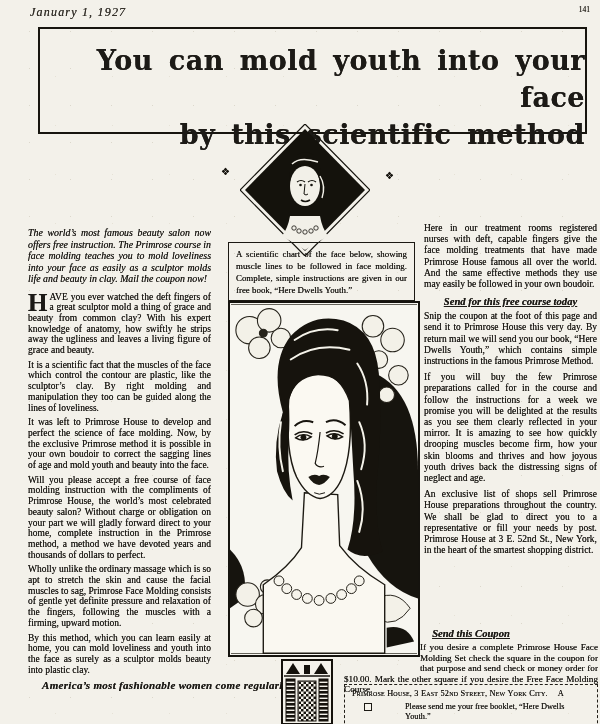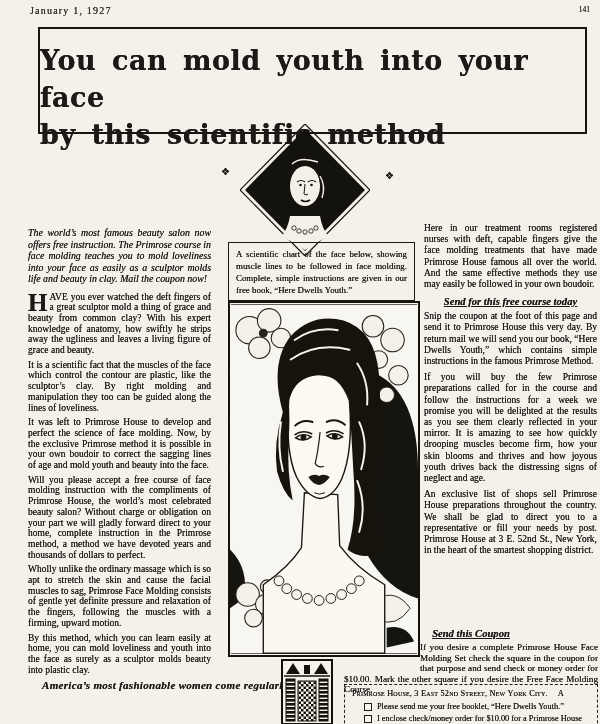--- a/index.html
+++ b/index.html
@@ -10,27 +10,27 @@
       radial-gradient(#dcd8cc 0.5px, transparent 0.7px),
       radial-gradient(#e6e2d6 0.5px, transparent 0.7px);
     background-size:41px 37px,57px 49px;
     background-position:9px 13px,27px 3px;
     overflow:hidden;
     font-family:"Liberation Serif","DejaVu Serif",serif;
     color:#1c1a16;
   }
   .ink{ text-shadow:0 0 .35px rgba(20,18,14,.85); }
 
-  .date{position:absolute;left:30px;top:5px;font-size:10px;letter-spacing:1.2px;color:#35312a;}
+  .date{position:absolute;left:30px;top:5px;font-size:12px;font-style:italic;letter-spacing:1.2px;color:#35312a;}
   .pagenum{position:absolute;right:10px;top:5px;font-size:7.5px;color:#35312a;}
 
   .headline-box{
     position:absolute;left:38px;top:27px;width:549px;height:107px;
     box-sizing:border-box;border:2.5px solid #17150f;
-    text-align:left;padding-top:13px;
+    text-align:right;padding-top:13px;
   }
   .headline-line{
     font-family:"DejaVu Serif","Liberation Serif",serif;
     font-weight:bold;font-size:27px;line-height:37px;
     letter-spacing:.5px;word-spacing:6px;
   }
 
   .diamond-wrap{position:absolute;left:240px;top:124px;width:130px;height:132px;}
   .floret{position:absolute;font-size:10px;color:#17150f;}
   .floret.left{left:221px;top:166px;}
@@ -78,21 +78,21 @@
   .lead-spacer{float:left;width:76px;height:23px;}
   .coupon-lead p{margin:0;}
 
   .coupon{
     position:absolute;left:344px;top:684px;width:254px;height:60px;box-sizing:border-box;
     border:1.5px dashed #211e17;border-bottom:none;
     padding:4px 7px 0 7px;font-size:8.3px;line-height:10.5px;
   }
   .coupon-addr{display:flex;align-items:center;font-variant:small-caps;letter-spacing:.2px;}
   .coupon-addr .dept{margin-left:auto;padding-right:26px;font-variant:normal;}
-  .opt-row{display:flex;margin:2px 0 0 12px;align-items:flex-start;}
+  .opt-row{display:flex;margin:2px 0 0 12px;align-items:flex-start;gap:28px;}
   .chk{flex:0 0 auto;width:6px;height:6px;border:1px solid #1c1a14;margin:1px 5px 0 0;background:#f6f4ec;}
 </style>
 </head>
 <body>
 
 <div class="page ink">
 
   <div class="date">January 1, 1927</div>
   <div class="pagenum">141</div>
 

